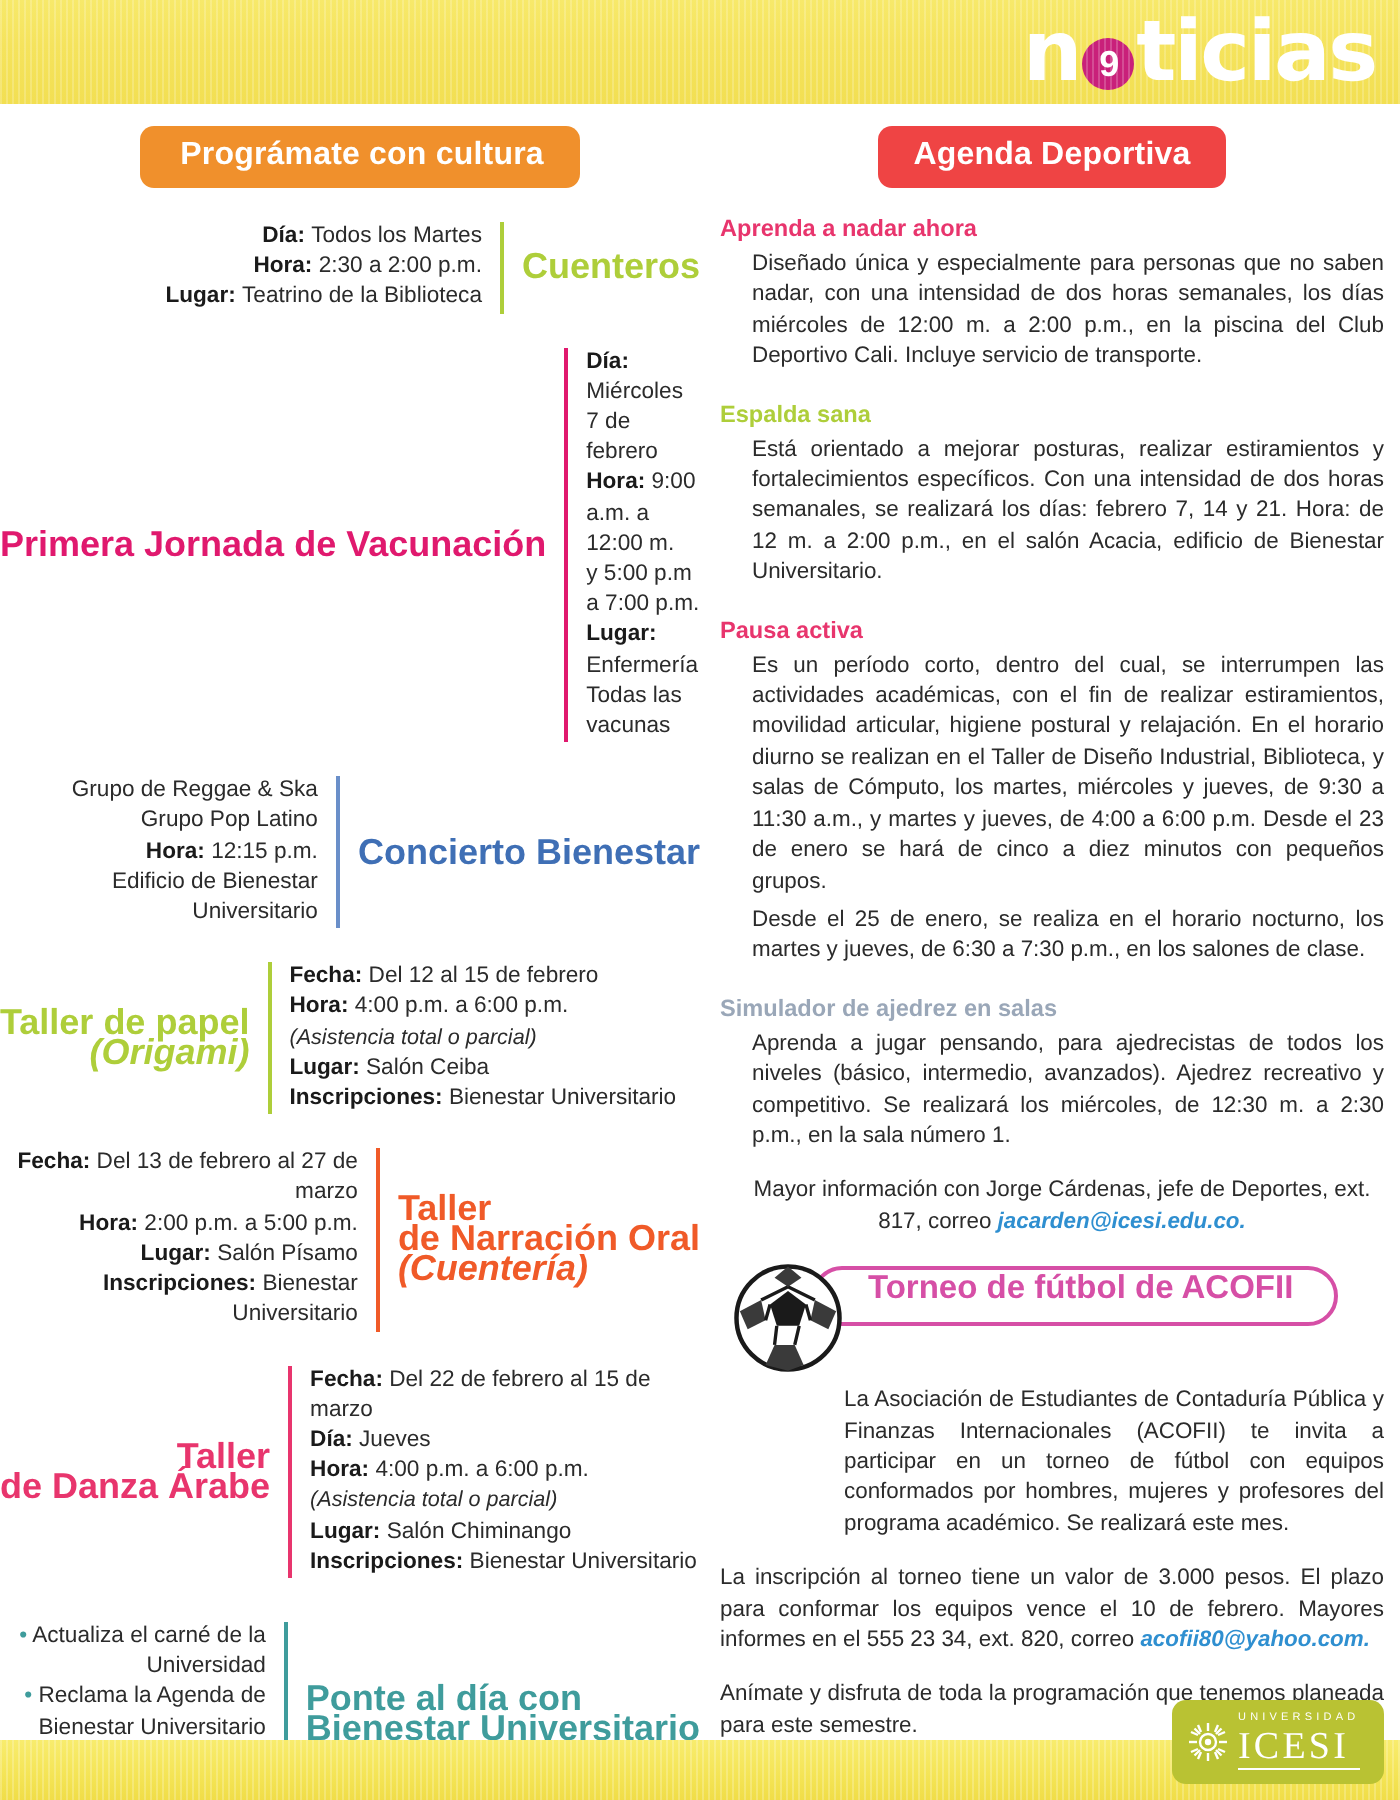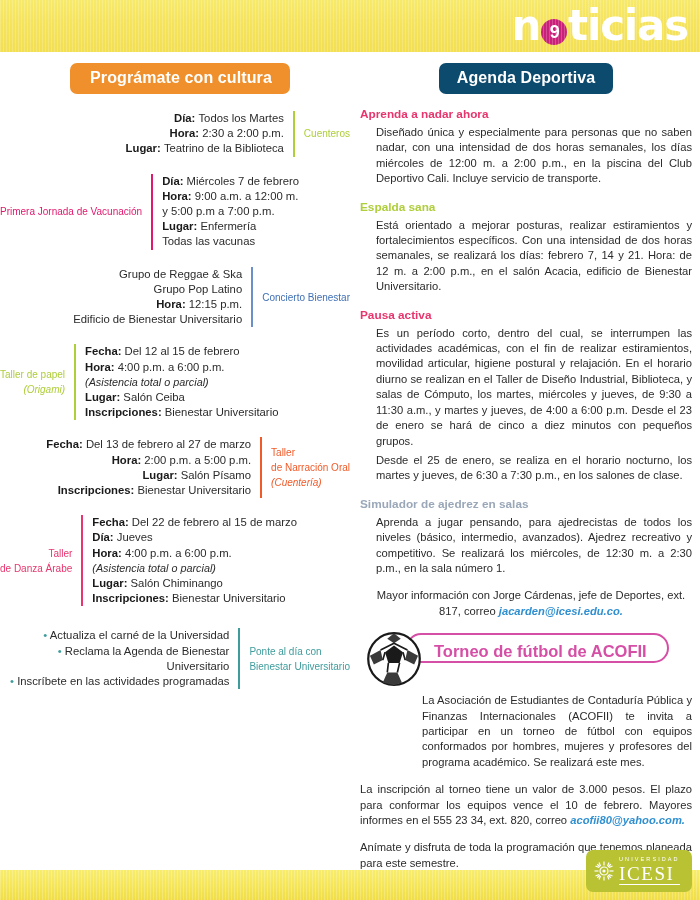--- a/index.html
+++ b/index.html
@@ -138,40 +138,40 @@
   .pill {
     display: inline-block;
     color: #ffffff;
     font-weight: bold;
     font-size: 16px;
     padding: 6px 18px 7px 18px;
     border-radius: 7px;
     letter-spacing: 0.1px;
   }
   .pill-orange { background: #f0902c; padding-left: 20px; }
-  .pill-green  { background: #0c4a6e; }
+  .pill-green  { background: #ef4444; }
   .pill-wrap-left   { text-align: center; padding-left: 10px; margin-top: 11px; }
   .pill-wrap-right  { text-align: center; margin-top: 11px; }
 
   
   .ev {
     display: flex;
     align-items: stretch;
     margin-top: 17px;
   }
   .ev-details {
     font-size: 11.3px;
     color: #2b2b2b;
     line-height: 15.2px;
   }
   .ev-details b { color: #1a1a1a; }
   .ev-details .note { font-style: italic; font-size: 10.8px; }
   .ev-title {
-    font-weight: normal;
-    font-size: 10px;
+    font-weight: bold;
+    font-size: 18px;
     line-height: 15px;
     align-self: center;
   }
   .rule {
     width: 2px;
     align-self: stretch;
     margin: 0 9px;
     flex: 0 0 auto;
   }
 
@@ -215,21 +215,21 @@
   }
   .futbol-pill {
     position: absolute;
     left: 46px;
     top: 0;
     border: 2px solid #d64fa6;
     border-radius: 19px;
     height: 30px;
     padding: 0 20px 0 26px;
     display: flex;
-    align-items: flex-end;
+    align-items: flex-start;
     color: #d64fa6;
     font-weight: bold;
     font-size: 16.5px;
     box-sizing: border-box;
   }
   .ball {
     position: absolute;
     left: 6px;
     top: -2px;
     width: 56px;

